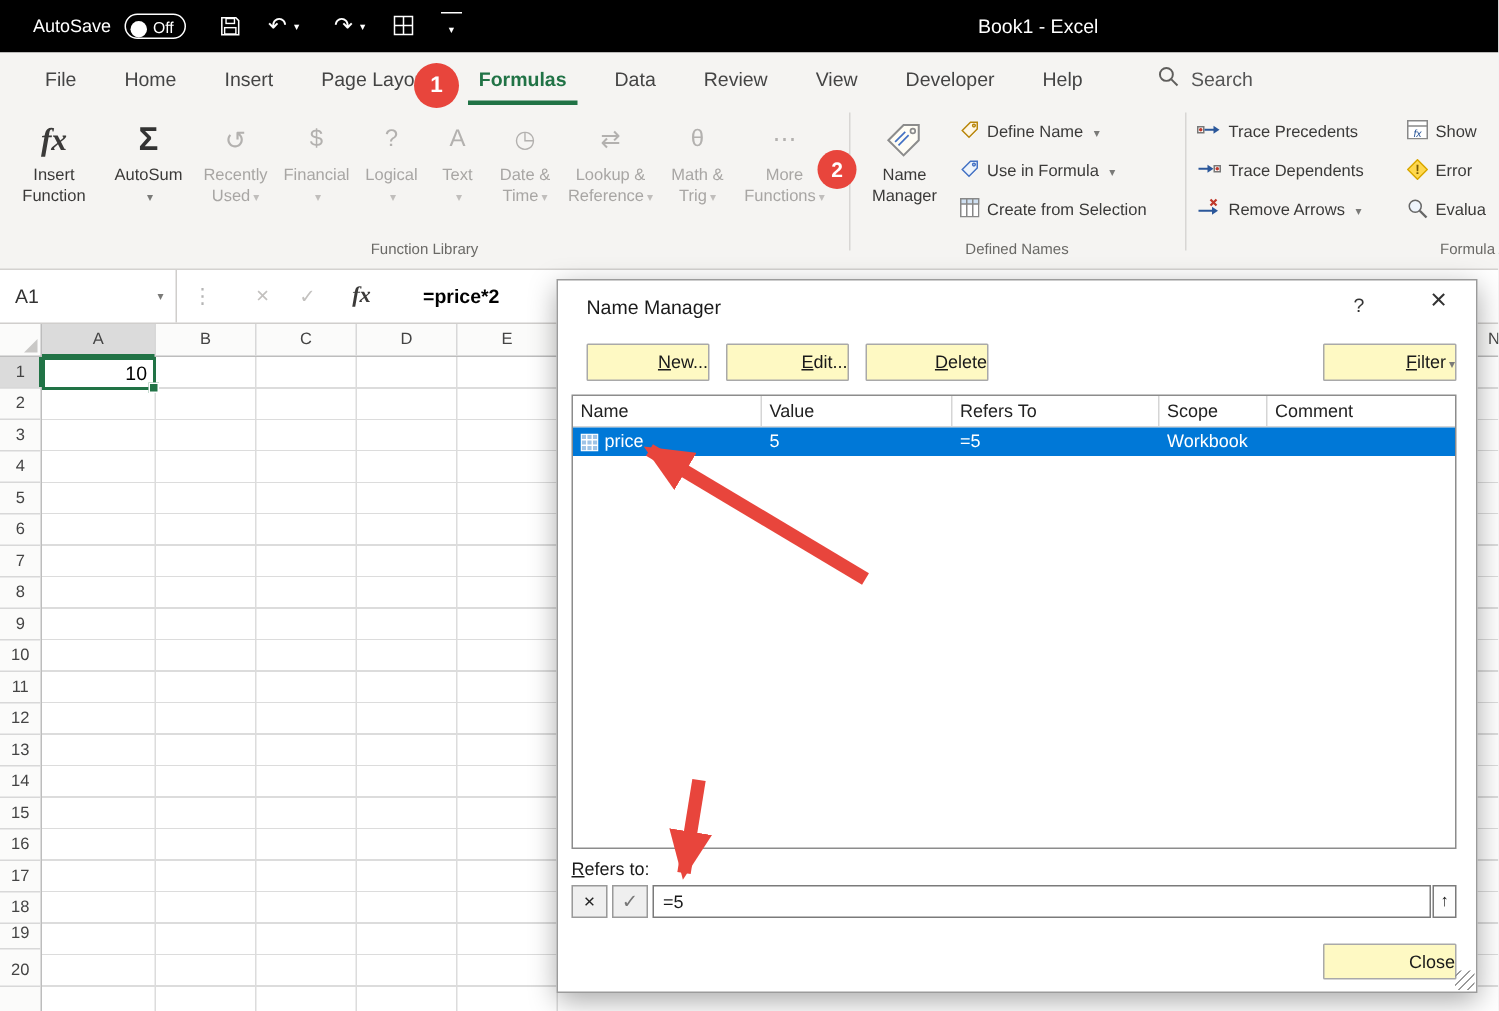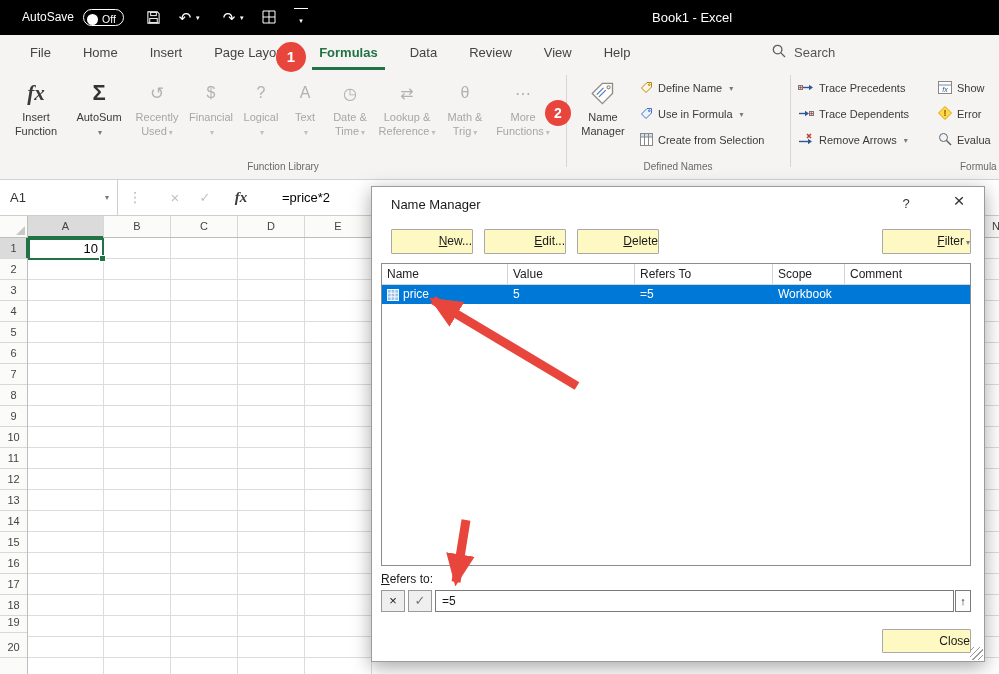--- a/index.html
+++ b/index.html
@@ -111,20 +111,21 @@
 
   <div class="abs tabrow">
     <div class="tab">File</div>
     <div class="tab">Home</div>
     <div class="tab">Insert</div>
     <div class="tab">Page Layout</div>
     <div class="tab active">Formulas</div>
     <div class="tab">Data</div>
     <div class="tab">Review</div>
     <div class="tab">View</div>
+    <div class="tab">Developer</div>
     <div class="tab">Help</div>
   </div>
   <div class="searchbox">
     <span><svg width="14" height="14" viewBox="0 0 14 14">
           <circle cx="5.6" cy="5.6" r="4.3" fill="none" stroke="#5f5e5c" stroke-width="1.3"></circle>
           <line x1="8.9" y1="8.9" x2="13" y2="13" stroke="#5f5e5c" stroke-width="1.3"></line>
         </svg></span>
     <span>Search</span>
   </div>
 
@@ -279,21 +280,21 @@
 
   <div class="abs fbar">
     <div class="namebox">
       <span>A1</span>
       <span class="car">▾</span>
     </div>
     <span class="fbtn" style="left:122px;color:#b5b5b5;font-size:14px;">⋮</span>
     <span class="fbtn" style="left:162px;color:#c3c1bf;font-size:15px;">×</span>
     <span class="fbtn" style="left:192px;color:#c3c1bf;font-size:13px;">✓</span>
     <span class="fbtn fx-glyph" style="left:228px;font-size:15px;">fx</span>
-    <span class="abs" style="left:282px;top:0;line-height:35px;font-size:13px;color:#000;">=price*2</span>
+    <span class="abs" style="left:282px;top:0;line-height:35px;font-size:13px;color:#000;font-weight:bold;">=price*2</span>
   </div>
 
   <div class="abs sheet">
     <div class="chead">
       <div class="colh" style="left:957px;width:42px;border-right:none;text-align:left;padding-left:7px;">N</div>
     <div class="colh hsel" style="left: 0px; width: 76px;">A</div>
         <div class="colh" style="left: 76px; width: 67px;">B</div>
         <div class="colh" style="left: 143px; width: 67px;">C</div>
         <div class="colh" style="left: 210px; width: 67px;">D</div>
         <div class="colh" style="left: 277px; width: 67px;">E</div>

